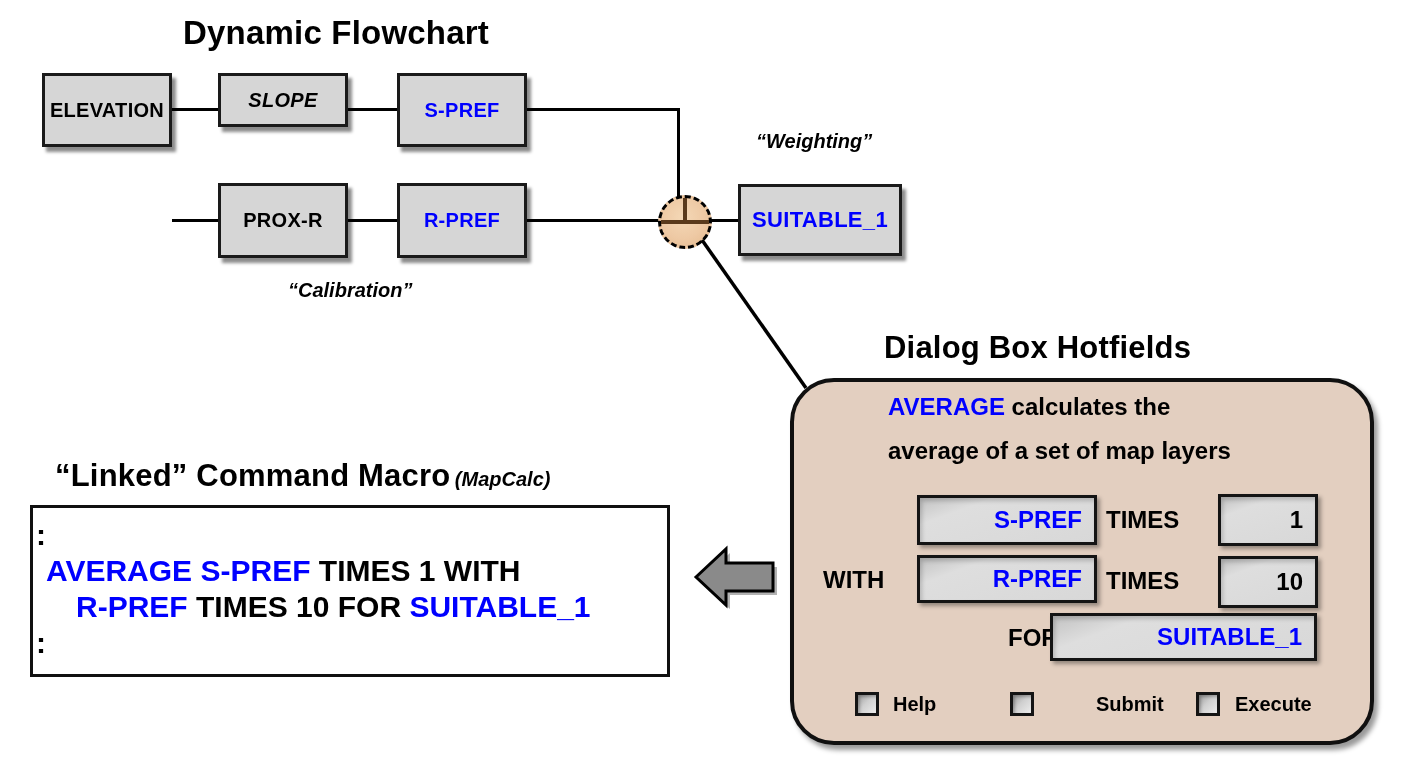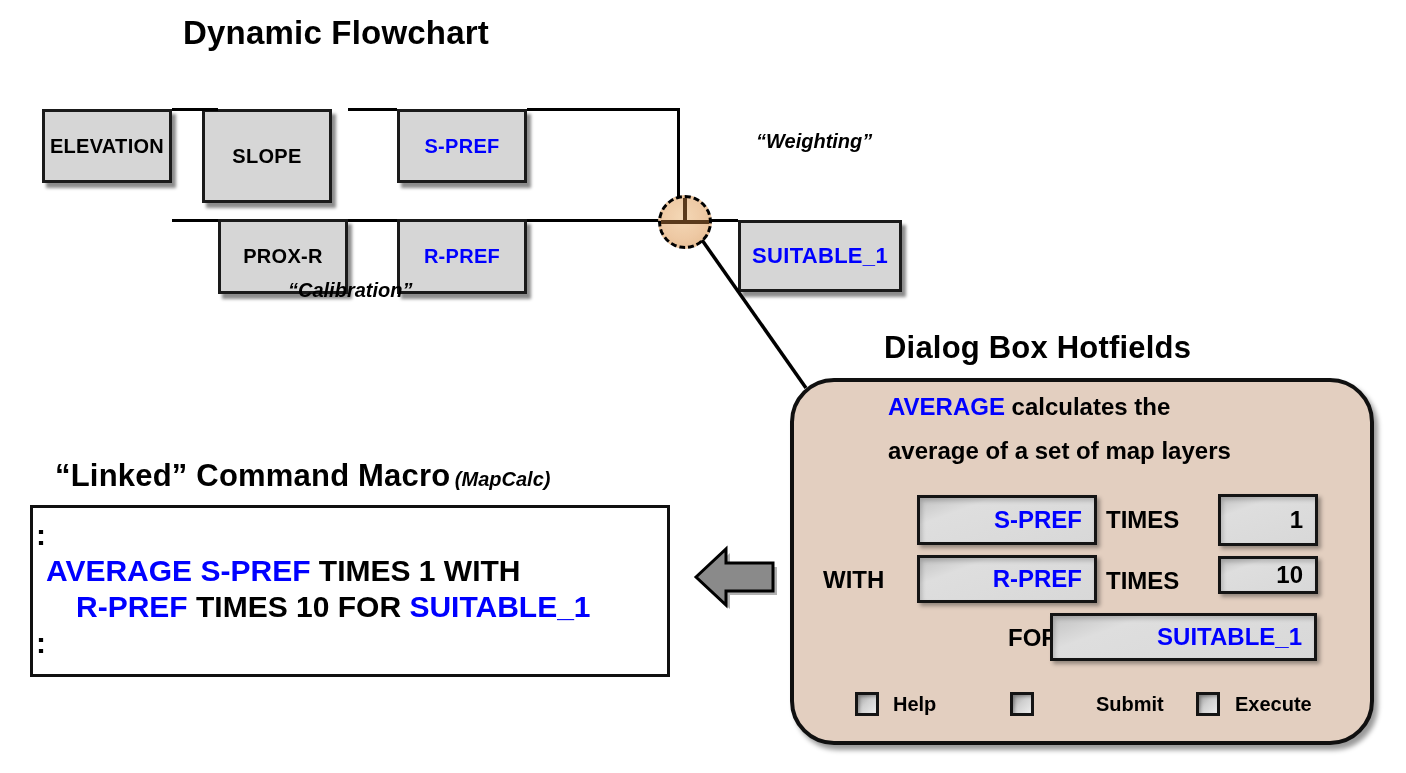--- a/index.html
+++ b/index.html
@@ -9,21 +9,21 @@
   }
   .abs{position:absolute;}
   .blue{color:#0000ff;}
   .section-title{font-weight:bold;font-size:33px;letter-spacing:0.2px;white-space:nowrap;}
   .annot{font-weight:bold;font-style:italic;font-size:20px;white-space:nowrap;}
   
   .node{
     background:#d6d6d6;border:3px solid #1a1a1a;
     box-shadow:4px 5px 3px rgba(0,0,0,0.45);
     display:flex;align-items:center;justify-content:center;
-    font-weight:bold;font-size:20px;letter-spacing:0.3px;box-sizing:border-box;margin-top:36px;
+    font-weight:bold;font-size:20px;letter-spacing:0.3px;box-sizing:border-box;
   }
   .hline,.vline{background:#000;}
   
   .hotspot{
     border:3px dashed #000;border-radius:50%;box-sizing:border-box;
     background:radial-gradient(circle at 45% 40%, #f4d8b6 0%, #eec9a4 55%, #e5ba8e 100%);
   }
   .hotspot-line{background:#5a3a1c;}
   
   .dialog{
@@ -55,21 +55,21 @@
 </head>
 <body>
 
 <div id="canvas">
 
   <div class="abs section-title" style="left:183px;top:14px;">Dynamic Flowchart</div>
 
   <div class="abs node" style="left:42px;top:73px;width:130px;height:74px;">
     <span>ELEVATION</span>
   </div>
-  <div class="abs node" style="left:202px;top:73px;width:130px;height:94px;">
+  <div class="abs node" style="left:218px;top:73px;width:130px;height:54px;font-style:italic;">
     <span>SLOPE</span>
   </div>
   <div class="abs node" style="left:397px;top:73px;width:130px;height:74px;">
     <span class="blue">S-PREF</span>
   </div>
 
   <div class="abs node" style="left:218px;top:183px;width:130px;height:75px;">
     <span>PROX-R</span>
   </div>
   <div class="abs node" style="left:397px;top:183px;width:130px;height:75px;">
@@ -118,21 +118,21 @@
   <div class="abs dlg-label" style="left:1106px;top:506px;">TIMES</div>
   <div class="abs field num" style="left:1218px;top:494px;width:100px;height:52px;">
     <span>1</span>
   </div>
 
   <div class="abs dlg-label" style="left:823px;top:566px;">WITH</div>
   <div class="abs field" style="left:917px;top:555px;width:180px;height:48px;">
     <span>R-PREF</span>
   </div>
   <div class="abs dlg-label" style="left:1106px;top:567px;">TIMES</div>
-  <div class="abs field num" style="left:1218px;top:556px;width:100px;height:38px;">
+  <div class="abs field num" style="left:1218px;top:556px;width:100px;height:52px;">
     <span>10</span>
   </div>
 
   <div class="abs dlg-label" style="left:1008px;top:624px;">FOR</div>
   <div class="abs field" style="left:1050px;top:613px;width:267px;height:48px;">
     <span>SUITABLE_1</span>
   </div>
 
   <div class="abs checkbox" style="left:855px;top:692px;"></div>
   <div class="abs cb-label" style="left:893px;top:693px;">Help</div>

